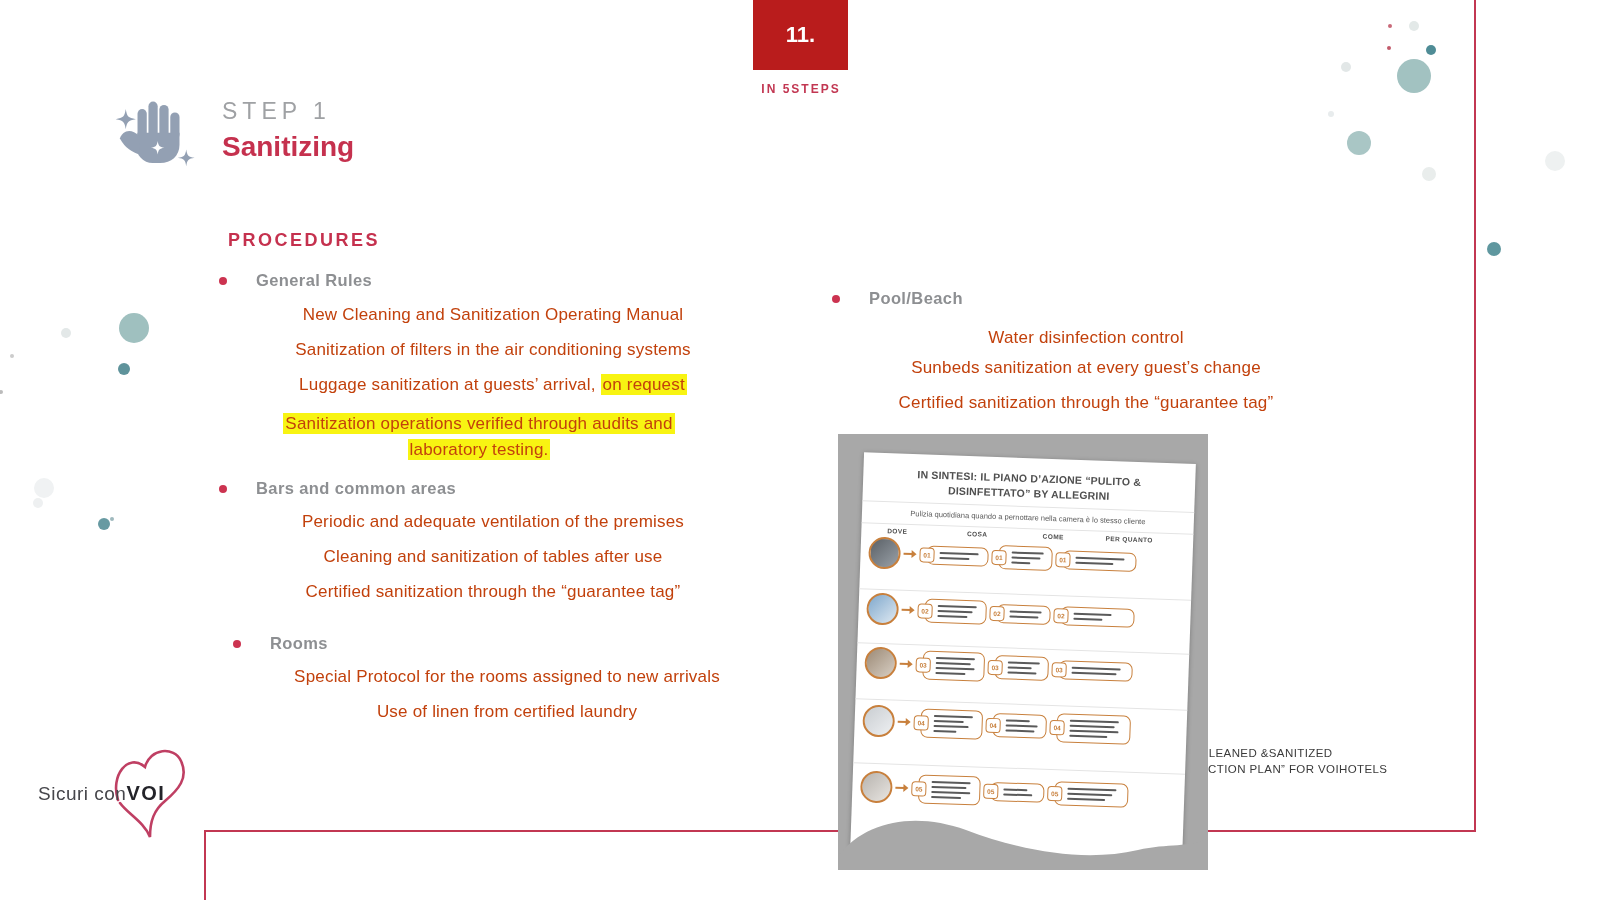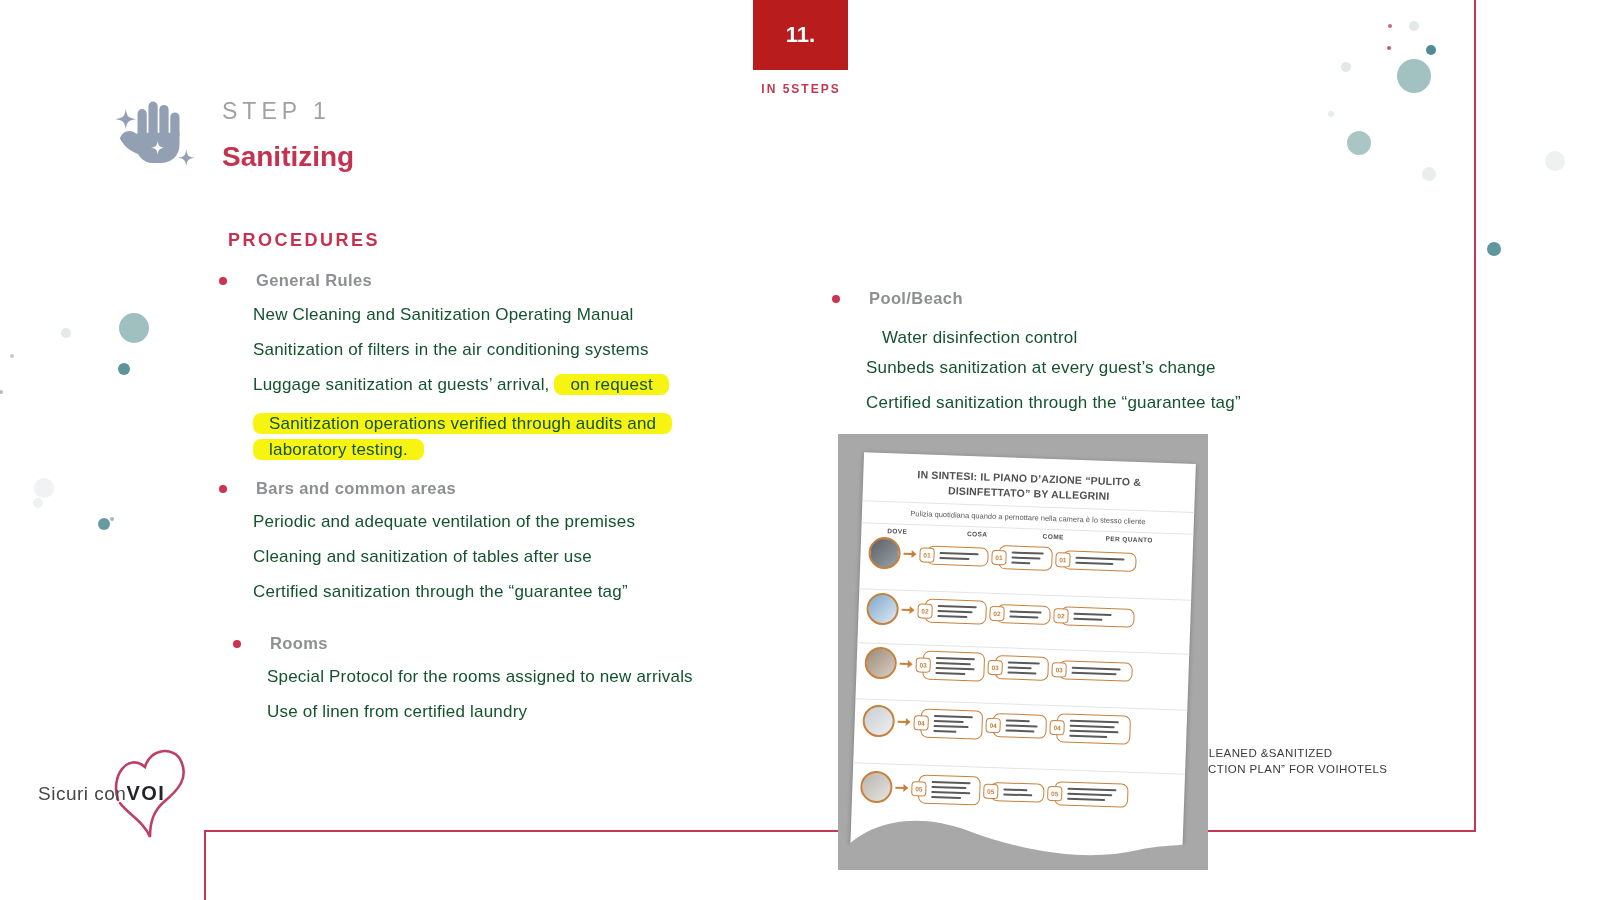--- a/index.html
+++ b/index.html
@@ -16,32 +16,32 @@
   #bl-left{left:204px;top:830px;width:2px;height:70px;}
 
   
   .badge{position:absolute;left:753px;top:0;width:95px;height:70px;background:#b91c1c;
          color:#ffffff;font-size:22px;font-weight:bold;display:flex;align-items:center;justify-content:center;}
   .badge-sub{position:absolute;left:738px;top:82px;width:126px;text-align:center;
          color:#c23752;font-weight:bold;font-size:12px;letter-spacing:2px;}
 
   
   .step-label{position:absolute;left:222px;top:98px;font-size:23px;letter-spacing:5px;color:#9fa1a4;}
-  .step-title{position:absolute;left:222px;top:141px;font-size:28px;font-weight:bold;color:#c5314e;}
+  .step-title{position:absolute;left:222px;top:131px;font-size:28px;font-weight:bold;color:#c5314e;}
   .hand-wrap{position:absolute;left:114px;top:96px;width:84px;height:80px;}
 
   .procedures{position:absolute;left:228px;top:230px;font-size:18px;font-weight:bold;
          letter-spacing:2.5px;color:#c5314e;}
 
   
   .section{position:absolute;width:500px;}
   .sec-title{display:flex;align-items:center;font-size:16.5px;font-weight:bold;color:#8d8f92;letter-spacing:.4px;gap:24px;}
   .bullet{width:8px;height:8px;border-radius:50%;background:#cc3350;margin-right:5px;margin-left:-14px;flex:none;}
-  .item{position:absolute;left:20px;font-size:17px;color:#14532d;letter-spacing:.2px;width:480px;line-height:1.4;}
-  .hl{background:#f8f412;padding:1px 16px;box-decoration-break:clone;border-radius:8px;-webkit-box-decoration-break:clone;}
+  .item{position:absolute;left:20px;font-size:17px;color:#c2410c;letter-spacing:.2px;width:480px;line-height:1.4;text-align:center;}
+  .hl{background:#f8f412;padding:1px 2px;box-decoration-break:clone;-webkit-box-decoration-break:clone;}
 
   
   .caption{position:absolute;left:1200px;top:746px;width:260px;font-size:11.5px;letter-spacing:.4px;
          color:#3a3a3a;line-height:15.5px;z-index:1;}
 
   
   #doc{position:absolute;left:838px;top:434px;width:370px;height:436px;background:#a8a8a8;z-index:2;}
   #page{position:absolute;left:19px;top:24px;width:332px;height:400px;background:#ffffff;
         transform:rotate(2deg);box-shadow:0 1px 5px rgba(0,0,0,.28);}
   .doc-title{position:absolute;top:13px;left:5%;width:90%;text-align:center;font-size:10.5px;
@@ -163,21 +163,21 @@
     </div>
     <div class="item" style="top:31px;">Special Protocol for the rooms assigned to new arrivals</div>
     <div class="item" style="top:66px;">Use of linen from certified laundry</div>
   </div>
 
   <div class="section" style="left:846px;top:289px;width:460px;height:130px;">
     <div class="sec-title">
       <span class="bullet"></span>
       <span>Pool/Beach</span>
     </div>
-    <div class="item" style="top:37px;width:440px;margin-left:16px;">Water disinfection control</div>
+    <div class="item" style="top:37px;width:440px;">Water disinfection control</div>
     <div class="item" style="top:67px;width:440px;">Sunbeds sanitization at every guest’s change</div>
     <div class="item" style="top:102px;width:440px;">Certified sanitization through the “guarantee tag”</div>
   </div>
 
   <div class="caption">
     <div>CLEANED &amp;SANITIZED</div>
     <div>ACTION PLAN” FOR VOIHOTELS</div>
   </div>
 
   <div id="doc">

